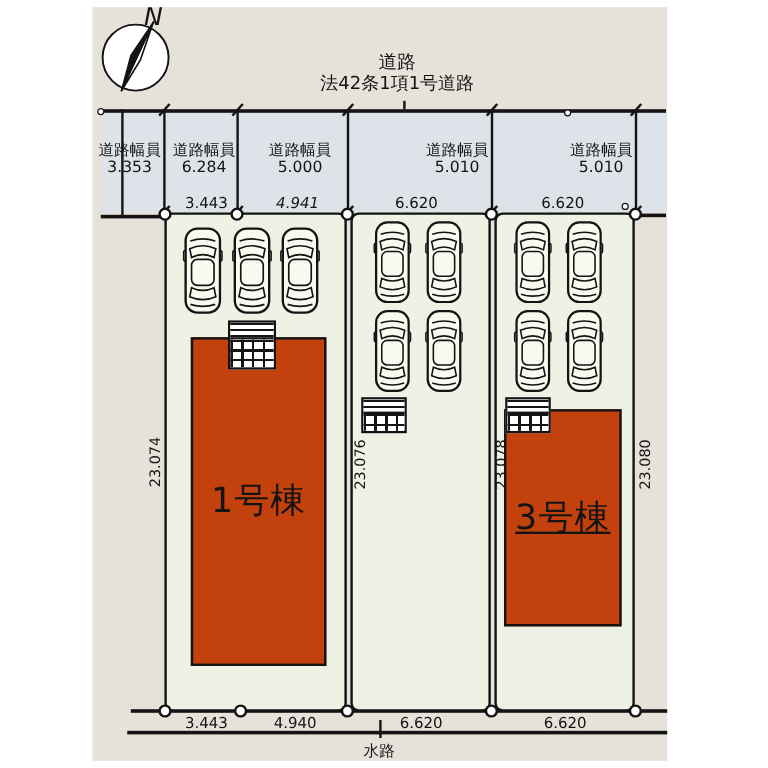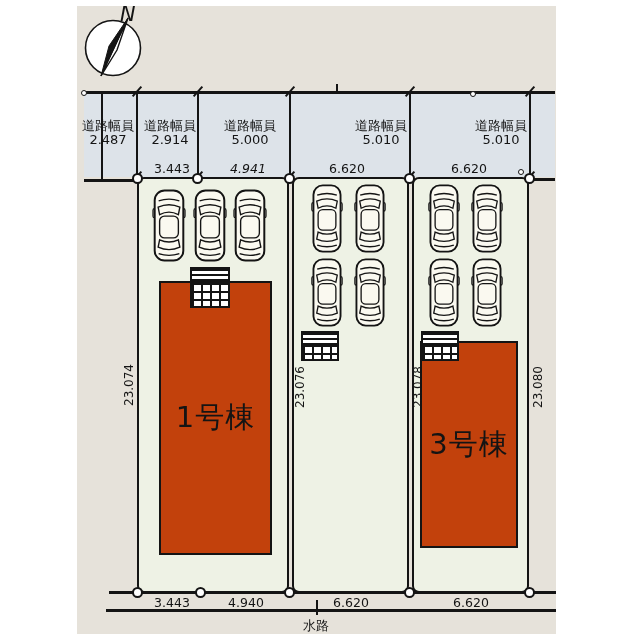--- a/index.html
+++ b/index.html
@@ -36,20 +36,24 @@
 <div class="scene">
   <div class="panel"></div>
 
   <svg class="abs" style="left:82px;top:6px;" width="66" height="76" viewBox="0 0 66 76">
     <circle cx="31" cy="42" r="27.5" fill="#ffffff" stroke="#141414" stroke-width="1.6"></circle>
     <polygon points="46,12 35,44 19,70" fill="#ffffff" stroke="#141414" stroke-width="1.4"></polygon>
     <polygon points="46,12 27,40 19,70" fill="#141414" stroke="#141414" stroke-width="1"></polygon>
     <text x="38" y="15" font-size="21" font-style="italic" fill="#141414">N</text>
   </svg>
 
+  <div class="road-title">
+    <div class="l1">道路</div>
+    <div class="l2">法42条1項1号道路</div>
+  </div>
   <div class="vline" style="left:336px;top:84px;height:24px;"></div>
 
   <div class="road-strip"></div>
   <div class="vline" style="left:101px;top:91px;height:89px;"></div>
   <div class="hline" style="left:84px;top:179px;width:55px;"></div>
   <div class="hline" style="left:530px;top:178px;width:25px;"></div>
 
   <div class="rdiv" style="left:136px;"></div>
   <div class="rdiv" style="left:197px;"></div>
   <div class="rdiv" style="left:289px;"></div>
@@ -61,25 +65,25 @@
   <div class="tick" style="left:409px;top:85px;"></div>
   <div class="tick" style="left:529px;top:85px;"></div>
   <div class="tick" style="left:136px;top:170px;"></div>
   <div class="tick" style="left:197px;top:170px;"></div>
   <div class="tick" style="left:289px;top:170px;"></div>
   <div class="tick" style="left:409px;top:170px;"></div>
   <div class="tick" style="left:529px;top:170px;"></div>
 
   <div class="wlabel" style="left:108px;">
     <div>道路幅員</div>
-    <div>2.487</div>
+    <div>3.353</div>
   </div>
   <div class="wlabel" style="left:170px;">
     <div>道路幅員</div>
-    <div>2.914</div>
+    <div>6.284</div>
   </div>
   <div class="wlabel" style="left:250px;">
     <div>道路幅員</div>
     <div>5.000</div>
   </div>
   <div class="wlabel" style="left:381px;">
     <div>道路幅員</div>
     <div>5.010</div>
   </div>
   <div class="wlabel" style="left:501px;">
@@ -96,21 +100,21 @@
   <div class="dot" style="left:470px;top:91px;"></div>
   <div class="dot" style="left:518px;top:169px;"></div>
 
   <div class="lot" style="left:137px;top:177px;width:152px;height:416px;"></div>
   <div class="lot" style="left:292px;top:177px;width:117px;height:416px;"></div>
   <div class="lot" style="left:412px;top:177px;width:117px;height:416px;"></div>
 
   <div class="building" style="left:159px;top:281px;width:113px;height:274px;">
     <span class="blabel">1号棟</span>
   </div>
-  <div class="building" style="left:420px;top:341px;width:98px;height:207px;">
+  <div class="building" style="left:420px;top:341px;width:98px;height:181px;text-decoration:underline;">
     <span class="blabel">3号棟</span>
   </div>
 
   <div class="porch" style="left:190px;top:267px;width:36px;">
     <div class="porch-stripes" style="height:12px;"></div>
     <div class="porch-grid" style="height:23px;"></div>
   </div>
   <div class="porch" style="left:301px;top:331px;width:34px;">
     <div class="porch-stripes" style="height:10px;"></div>
     <div class="porch-grid" style="height:14px;"></div>

